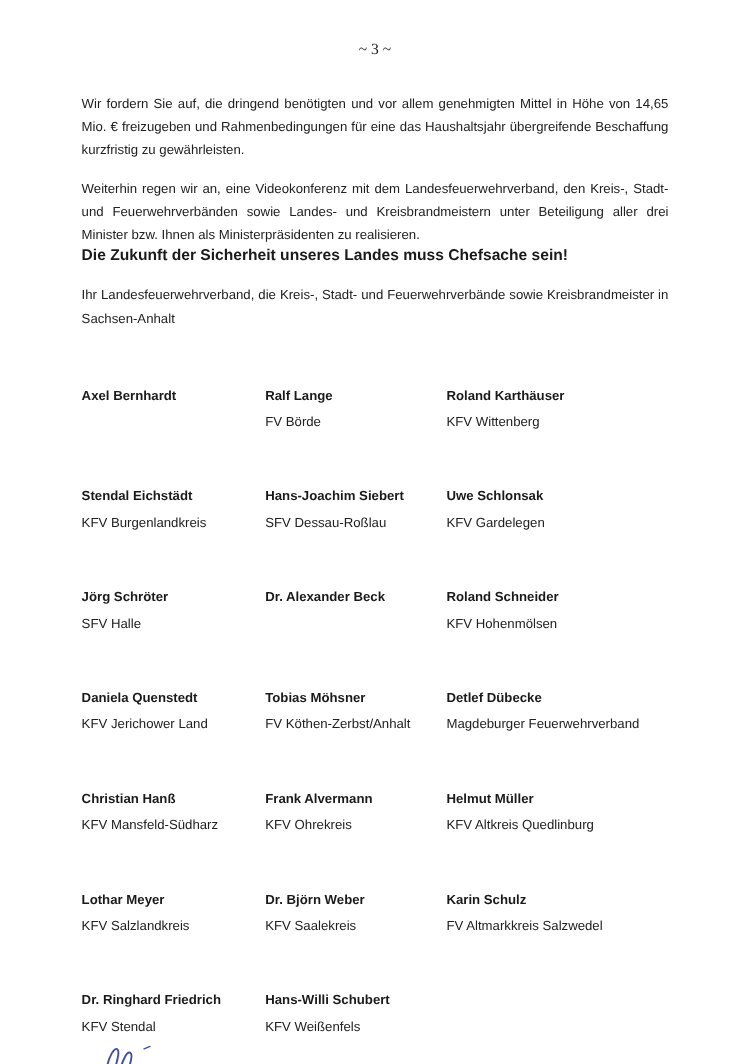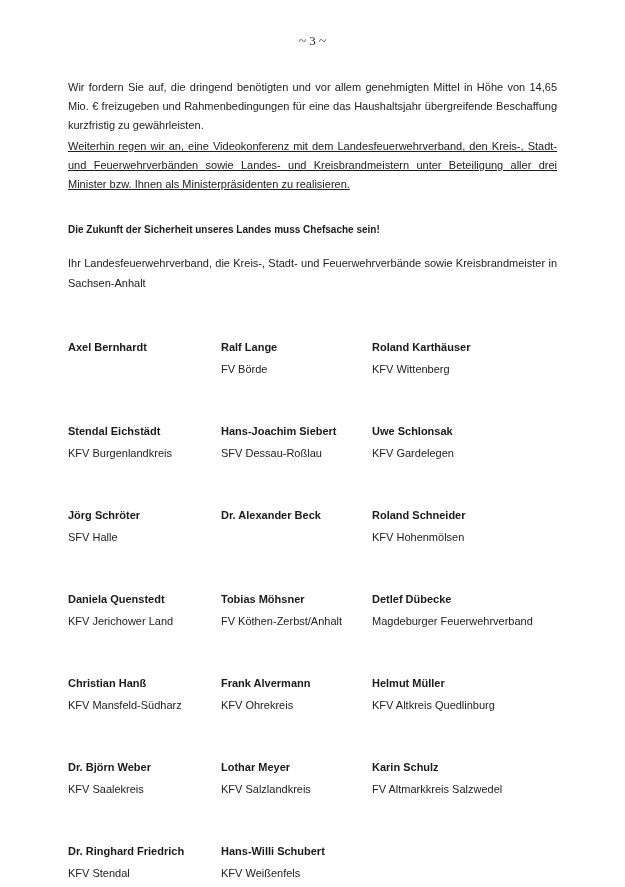--- a/index.html
+++ b/index.html
@@ -30,24 +30,23 @@
     line-height: 14px;
     color: #1a1a1a;
   }
   .para {
     font-size: 11px;
     line-height: 19px;
     text-align: justify;
     color: #212121;
   }
   .para-1 { margin-top: 30px; }
-  .para-2 { margin-top: 2px; text-decoration: underline; }
+  .para-2 { margin-top: 14px; }
   .chefsache {
-    margin-top: 29px;
-    font-size: 10px;
+    font-size: 13px;
     font-weight: 700;
     line-height: 14px;
     color: #1a1a1a;
   }
   .sender {
     margin-top: 16px;
     font-size: 11px;
     line-height: 20px;
     text-align: justify;
     color: #212121;
@@ -160,26 +159,26 @@
     </div>
     <div class="sig-card">
       <div class="sig-name">Frank Alvermann</div>
       <div class="sig-org">KFV Ohrekreis</div>
     </div>
     <div class="sig-card">
       <div class="sig-name">Helmut Müller</div>
       <div class="sig-org">KFV Altkreis Quedlinburg</div>
     </div>
     <div class="sig-card">
+      <div class="sig-name">Lothar Meyer</div>
+      <div class="sig-org">KFV Salzlandkreis</div>
+    </div>
+    <div class="sig-card">
       <div class="sig-name">Dr. Björn Weber</div>
       <div class="sig-org">KFV Saalekreis</div>
-    </div>
-    <div class="sig-card">
-      <div class="sig-name">Lothar Meyer</div>
-      <div class="sig-org">KFV Salzlandkreis</div>
     </div>
     <div class="sig-card">
       <div class="sig-name">Karin Schulz</div>
       <div class="sig-org">FV Altmarkkreis Salzwedel</div>
     </div>
     <div class="sig-card">
       <div class="sig-name">Dr. Ringhard Friedrich</div>
       <div class="sig-org">KFV Stendal</div>
     </div>
     <div class="sig-card">

